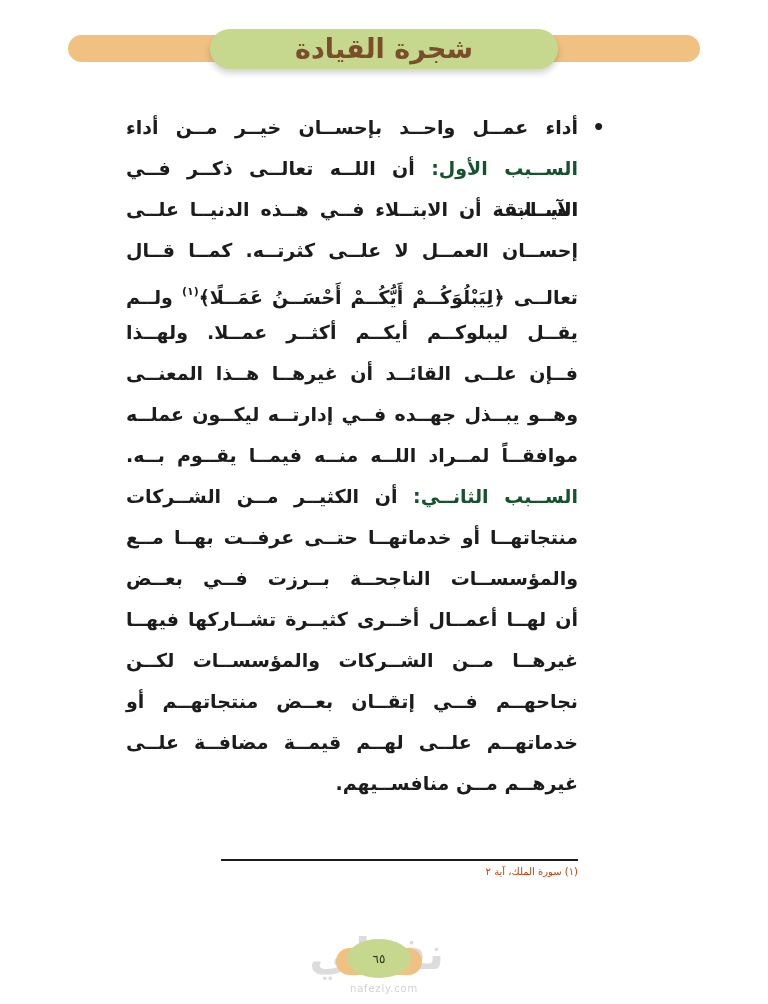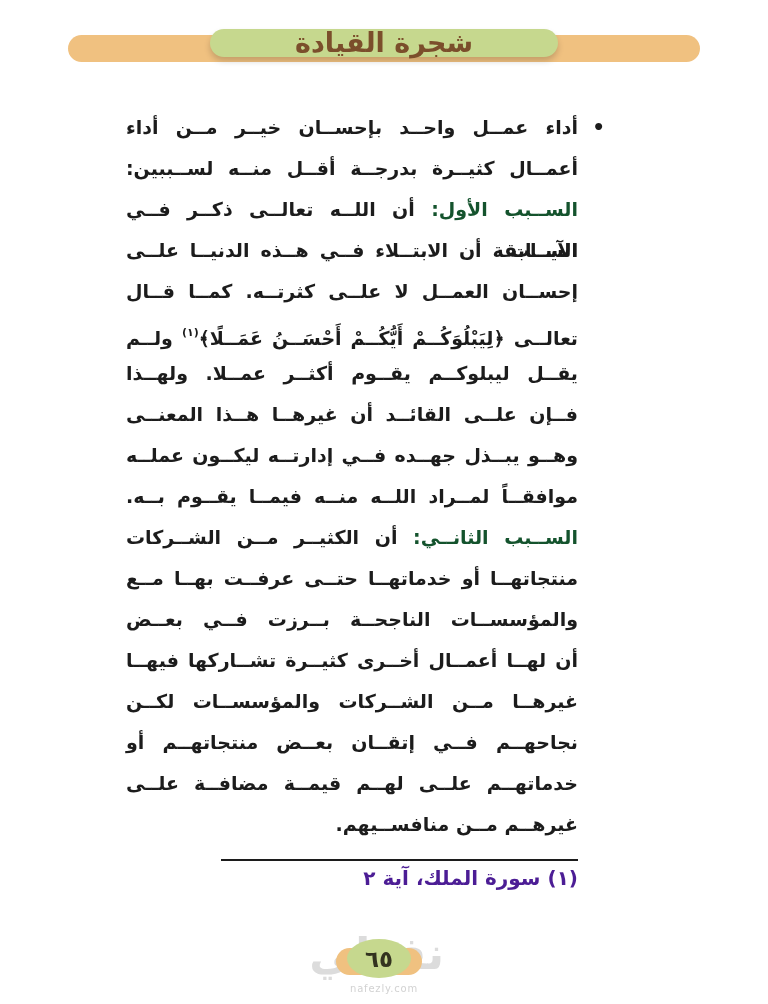--- a/index.html
+++ b/index.html
@@ -7,21 +7,21 @@
     position:relative; width:768px; height:1004px; background:#ffffff;
     overflow:hidden; font-family:"DejaVu Sans", sans-serif;
   }
 
   
   .header-bar {
     position:absolute; left:68px; top:35px; width:632px; height:27px;
     border-radius:14px; background:#f0c180;
   }
   .header-badge {
-    position:absolute; left:210px; top:29px; width:348px; height:28px;
+    position:absolute; left:210px; top:29px; width:348px; height:40px;
     border-radius:22px; background:#c6d88e;
     box-shadow:0 4px 6px rgba(0,0,0,0.18);
     display:flex; align-items:center; justify-content:center;
   }
   .header-title {
     color:#7b4e2b; font-size:27px; font-weight:bold; direction:rtl;
     transform:translateY(-1px);
   }
 
   
@@ -40,21 +40,21 @@
   .seg-quran { }
   .seg-sup { font-size:11px; vertical-align:9px; letter-spacing:-1px; }
 
   
   .footnote-rule {
     position:absolute; right:190px; top:859px; width:357px; height:2px;
     background:#1c1c1c;
   }
   .footnote-text {
     position:absolute; right:190px; top:866px; direction:rtl;
-    font-size:20px; font-weight:bold; color:#4c1d95;
+    font-size:10px; font-weight:normal; color:#c2410c;
   }
 
   
   .watermark-logo {
     position:absolute; left:324px; top:926px; width:120px; text-align:center;
     font-size:44px; font-weight:bold; color:#dcdcdc; direction:rtl;
     z-index:1; line-height:56px;
   }
   .watermark-domain {
     position:absolute; left:0; right:0; top:983px; text-align:center;
@@ -64,40 +64,39 @@
   
   .pn-wings {
     position:absolute; left:336px; top:948px; width:86px; height:27px;
     border-radius:14px; background:#f0c180; z-index:2;
   }
   .pn-oval {
     position:absolute; left:347px; top:939px; width:64px; height:39px;
     border-radius:50%; background:#c6d88e; z-index:3;
     display:flex; align-items:center; justify-content:center;
   }
-  .pn-num { font-size:23px; font-weight:bold; color:#33331f; direction:rtl; }
+  .pn-num { font-size:12px; font-weight:normal; color:#33331f; direction:rtl; }
 </style>
 </head>
 <body>
 
 <div class="page">
 
   <div class="header-bar"></div>
   <div class="header-badge">
     <span class="header-title">شجرة القيادة</span>
   </div>
 
   <div class="text-block">
       <div class="line"><span class="bullet">•</span><span class="seg-normal">أداء عمــل واحــد بإحســان خيــر مــن أداء</span></div>
-      <div class="line"><span class="seg-normal">أعمــال كثيــرة بدرجــة أقــل منــه لســببين:</span></div>
       <div class="line"><span class="seg-red">الســبب الأول:</span><span class="seg-normal"> أن اللــه تعالــى ذكــر فــي الآيــات</span></div>
       <div class="line"><span class="seg-normal">الســابقة أن الابتــلاء فــي هــذه الدنيــا علــى</span></div>
       <div class="line"><span class="seg-normal">إحســان العمــل لا علــى كثرتــه.  كمــا قــال</span></div>
       <div class="line"><span class="seg-normal">تعالــى </span><span class="seg-quran">﴿لِيَبْلُوَكُــمْ أَيُّكُــمْ أَحْسَــنُ عَمَــلًا﴾</span><span class="seg-sup">(١)</span><span class="seg-normal"> ولــم</span></div>
-      <div class="line"><span class="seg-normal">يقــل ليبلوكــم يقــوم أكثــر عمــلا.  ولهــذا</span></div>
+      <div class="line"><span class="seg-normal">يقــل ليبلوكــم أيكــم أكثــر عمــلا.  ولهــذا</span></div>
       <div class="line"><span class="seg-normal">فــإن علــى القائــد أن غيرهــا هــذا المعنــى</span></div>
       <div class="line"><span class="seg-normal">وهــو يبــذل جهــده فــي إدارتــه ليكــون عملــه</span></div>
       <div class="line"><span class="seg-normal">موافقــاً لمــراد اللــه منــه فيمــا يقــوم بــه.</span></div>
       <div class="line"><span class="seg-red">الســبب الثانــي:</span><span class="seg-normal"> أن الكثيــر مــن الشــركات</span></div>
       <div class="line"><span class="seg-normal">منتجاتهــا أو خدماتهــا حتــى عرفــت بهــا مــع</span></div>
       <div class="line"><span class="seg-normal">والمؤسســات الناجحــة بــرزت فــي بعــض</span></div>
       <div class="line"><span class="seg-normal">أن لهــا أعمــال أخــرى كثيــرة تشــاركها فيهــا</span></div>
       <div class="line"><span class="seg-normal">غيرهــا مــن الشــركات والمؤسســات لكــن</span></div>
       <div class="line"><span class="seg-normal">نجاحهــم فــي إتقــان بعــض منتجاتهــم أو</span></div>
       <div class="line"><span class="seg-normal">خدماتهــم علــى لهــم قيمــة مضافــة علــى</span></div>

